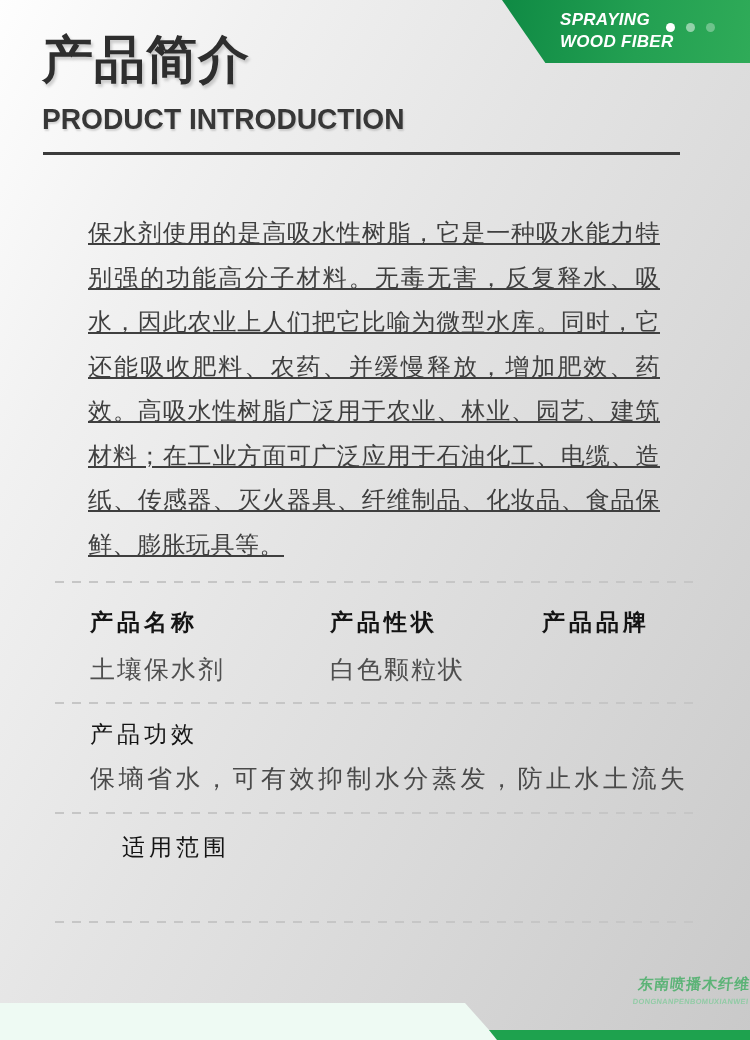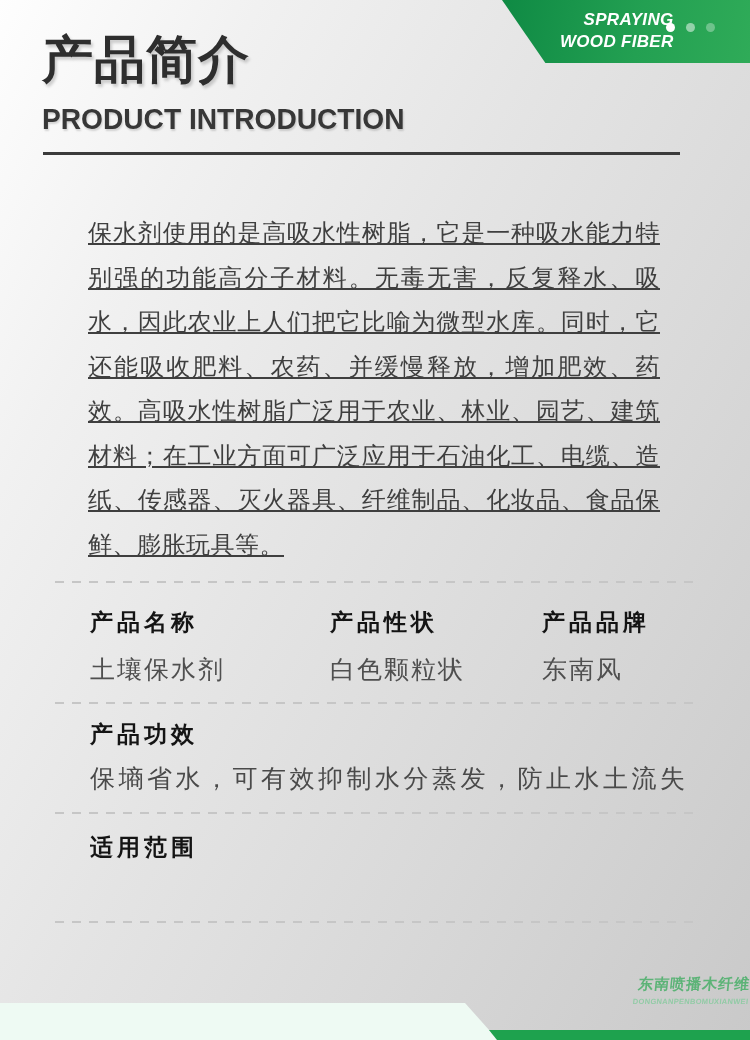--- a/index.html
+++ b/index.html
@@ -9,21 +9,21 @@
     position:relative;width:750px;height:1040px;overflow:hidden;
     background:linear-gradient(118deg,#fefefe 0%,#f1f1f1 20%,#e4e4e4 45%,#d8d8d8 70%,#c9c9c9 100%);
   }
 
   
   .badge{
     position:absolute;top:0;left:502px;width:248px;height:63px;
     background:linear-gradient(100deg,#0f8a44 0%,#23a052 55%,#2fab58 100%);
     clip-path:polygon(0 0,100% 0,100% 100%,17.5% 100%);
   }
-  .badge-text{position:absolute;left:58px;top:9px;color:#ffffff;font-style:italic;font-weight:800;font-size:17px;line-height:22px;letter-spacing:.3px;text-align:right;}
+  .badge-text{position:absolute;left:58px;top:9px;color:#ffffff;font-style:italic;font-weight:800;font-size:17px;line-height:22px;letter-spacing:.3px;}
   .badge-dots{position:absolute;left:164px;top:23px;display:flex;gap:11px;}
   .dot{width:9px;height:9px;border-radius:50%;}
   .dot1{background:#ffffff;}
   .dot2{background:rgba(255,255,255,.5);}
   .dot3{background:rgba(255,255,255,.32);}
 
   
   .title-cn{position:absolute;left:42px;top:26px;font-size:51px;font-weight:800;color:#2e2e2e;letter-spacing:1px;text-shadow:2px 3px 3px rgba(0,0,0,.18);}
   .title-en{position:absolute;left:42px;top:103px;font-size:29px;font-weight:800;color:#373737;transform:scaleX(.97);transform-origin:left;white-space:nowrap;text-shadow:1px 2px 2px rgba(0,0,0,.15);}
   .title-rule{position:absolute;left:43px;top:152px;width:637px;height:3px;background:#3b3b3b;}
@@ -37,22 +37,22 @@
 
   
   .spec-col{position:absolute;top:607px;}
   .spec-1{left:90px;}.spec-2{left:330px;}.spec-3{left:542px;}
   .spec-label{font-size:23px;font-weight:800;letter-spacing:4px;color:#141414;white-space:nowrap;}
   .spec-value{margin-top:15px;font-size:25px;letter-spacing:2px;color:#4f4f4f;white-space:nowrap;}
 
   
   .section{position:absolute;left:90px;}
   .section-1{top:719px;}
-  .section-2{top:832px;}
-  .section-label{font-size:23px;font-weight:700;letter-spacing:4px;color:#141414;white-space:nowrap;}
+  .section-2{top:832px;margin-left:32px;}
+  .section-label{font-size:23px;font-weight:400;letter-spacing:4px;color:#141414;white-space:nowrap;}
   .section-value{margin-top:12px;font-size:25px;letter-spacing:3.5px;color:#4a4a4a;white-space:nowrap;}
 
   
   .watermark{position:absolute;right:1px;top:975px;text-align:right;transform:skewX(-6deg);}
   .wm-cn{font-size:15px;font-weight:800;color:#5cb377;letter-spacing:1px;white-space:nowrap;}
   .wm-en{font-size:7.5px;font-weight:700;color:#92cba6;letter-spacing:.3px;margin-top:3px;white-space:nowrap;}
 
   
   .mint-footer{position:absolute;left:0;top:1003px;width:500px;height:37px;background:#eefaf3;
     clip-path:polygon(0 0,465px 0,498px 37px,0 37px);}
@@ -90,21 +90,20 @@
   <div class="spec-col spec-1">
     <div class="spec-label">产品名称</div>
     <div class="spec-value">土壤保水剂</div>
   </div>
   <div class="spec-col spec-2">
     <div class="spec-label">产品性状</div>
     <div class="spec-value">白色颗粒状</div>
   </div>
   <div class="spec-col spec-3">
     <div class="spec-label">产品品牌</div>
-    <div class="spec-value">东南风</div>
   </div>
 
   <div class="section section-1">
     <div class="section-label">产品功效</div>
     <div class="section-value">保墒省水，可有效抑制水分蒸发，防止水土流失</div>
   </div>
 
   <div class="section section-2">
     <div class="section-label">适用范围</div>
   </div>

